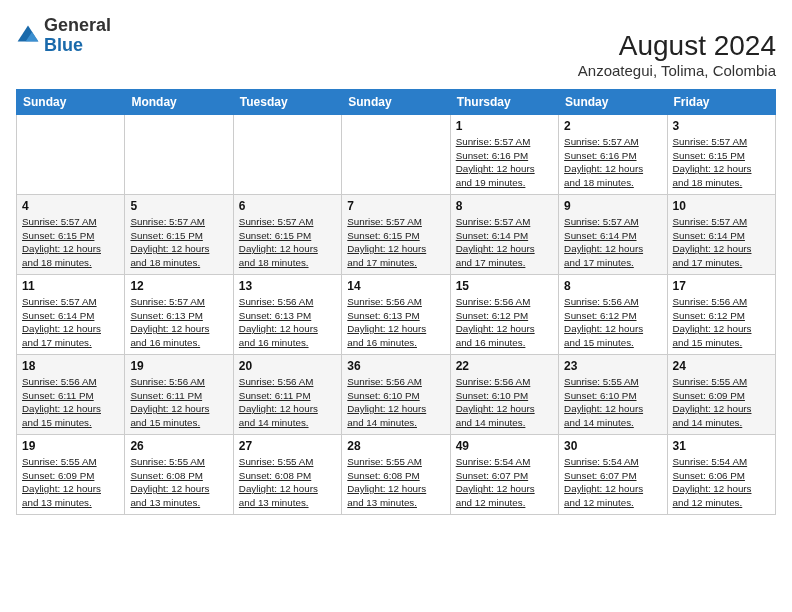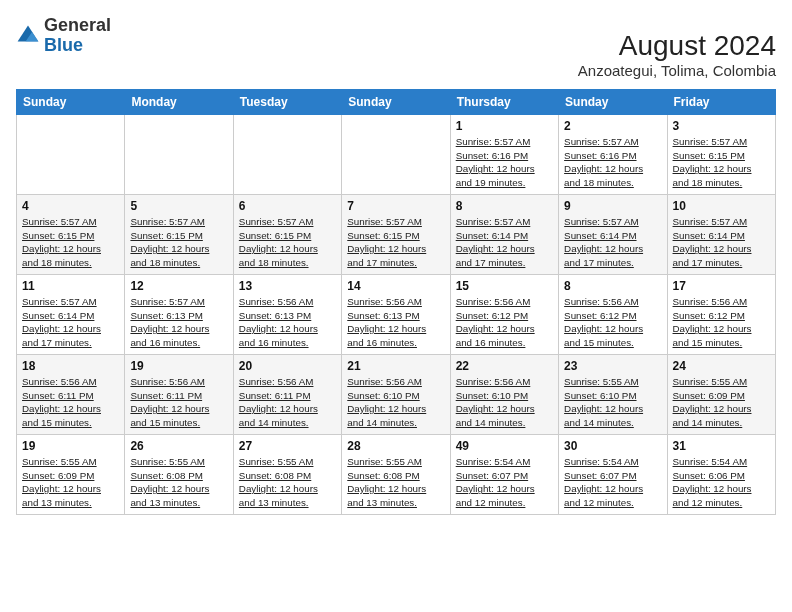--- a/index.html
+++ b/index.html
@@ -269,21 +269,21 @@
 and 15 minutes.</div>
         </td>
         <td>
           <div class="day-num">20</div>
           <div class="day-info" style="white-space: pre-line;">Sunrise: 5:56 AM
 Sunset: 6:11 PM
 Daylight: 12 hours
 and 14 minutes.</div>
         </td>
         <td>
-          <div class="day-num">21</div>
+          <div class="day-num">36</div>
           <div class="day-info" style="white-space: pre-line;">Sunrise: 5:56 AM
 Sunset: 6:10 PM
 Daylight: 12 hours
 and 14 minutes.</div>
         </td>
         <td>
           <div class="day-num">22</div>
           <div class="day-info" style="white-space: pre-line;">Sunrise: 5:56 AM
 Sunset: 6:10 PM
 Daylight: 12 hours

